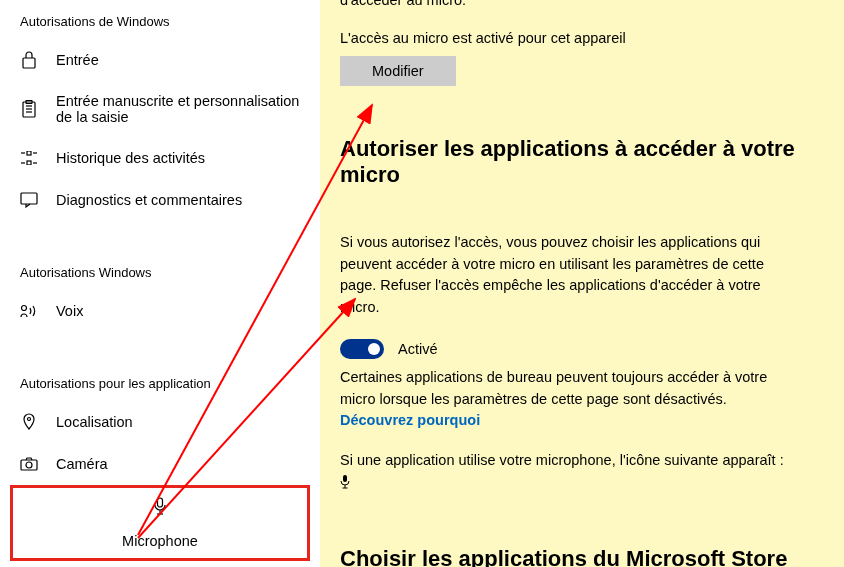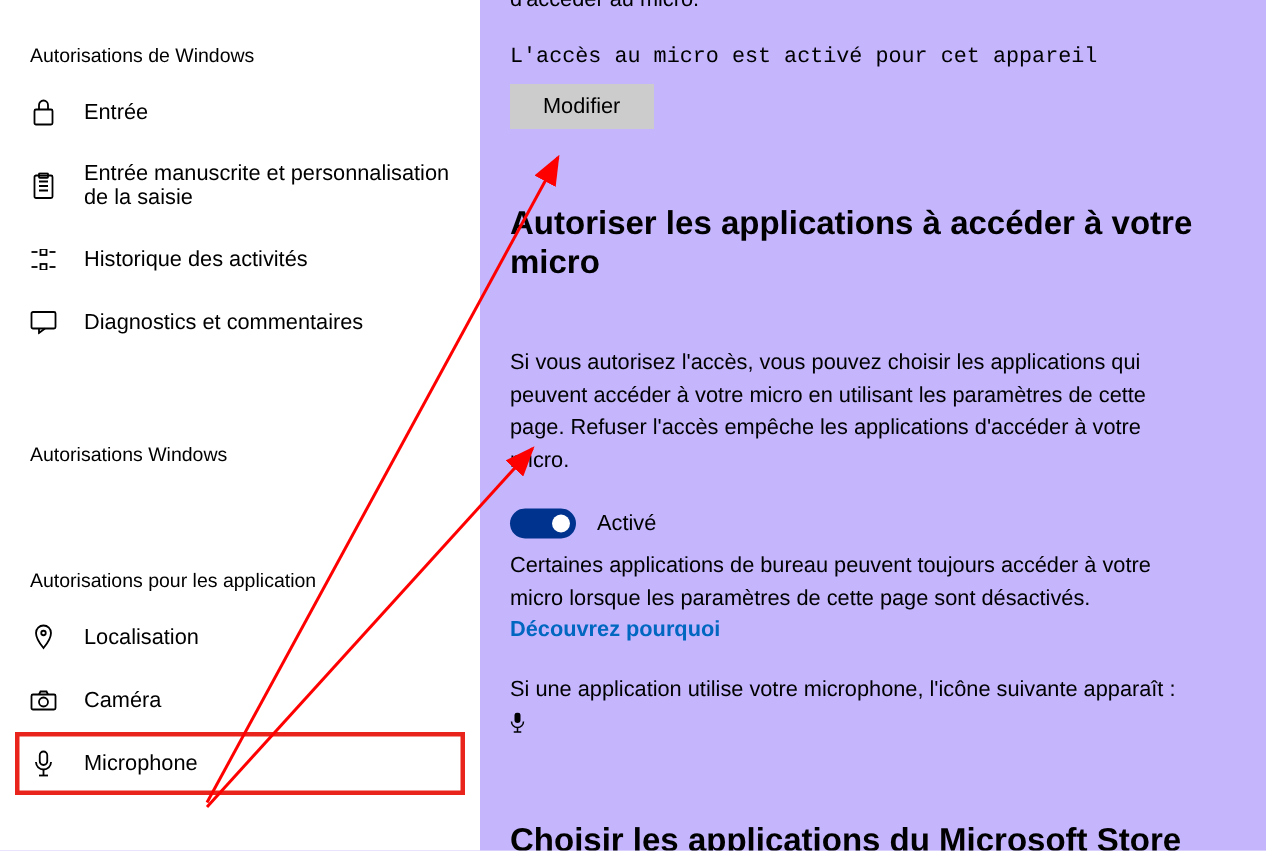--- a/index.html
+++ b/index.html
@@ -17,68 +17,67 @@
     .sidebar {
       width: 320px;
       padding: 0 10px;
       background: #fff;
     }
     .section-header {
       font-size: 13px;
       color: #000;
       padding: 14px 10px 10px 10px;
       display: block;
-      margin-top: 15px;
     }
     .nav-item {
       display: flex;
       align-items: center;
       padding: 12px 10px;
       cursor: pointer;
       gap: 18px;
     }
     .nav-item.selected {
       border: 3px solid #e8241c;
       padding: 9px 7px;
+      flex-direction: column;
     }
     .nav-icon {
       width: 18px;
       height: 18px;
       display: flex;
       align-items: center;
       justify-content: center;
       flex-shrink: 0;
     }
     .nav-label {
       font-size: 14.5px;
       color: #000;
     }
     .content {
       flex: 1;
       padding: 0 20px 0 20px;
-      background: #c4b5fd;
+      background: #fef9c3;
     }
     .truncated-text {
       font-size: 14.5px;
       color: #000;
       margin-bottom: 8px;
       line-height: 1.5;
       margin-top: -10px;
     }
     .status-text {
       font-size: 14.5px;
       color: #000;
       margin-top: 18px;
       margin-bottom: 10px;
-      font-family: Liberation Mono, monospace;
     }
     .modify-button {
       background: #ccc;
       border: none;
-      padding: 7px 22px;
+      padding: 7px 32px;
       font-size: 14.5px;
       cursor: pointer;
       color: #000;
     }
     .section-title {
       font-size: 22px;
       font-weight: 600;
       color: #000;
       margin-top: 50px;
       margin-bottom: 12px;
@@ -193,20 +192,31 @@
           <rect x="1" y="1" width="16" height="11" rx="1"></rect>
           <path d="M6 12 L6 15 L10 12"></path>
         </svg>
     </span>
     <span class="nav-label">Diagnostics et commentaires</span>
   </div>
 
   <div style="height: 30px;"></div>
   <span class="section-header">Autorisations Windows</span>
 
+  <div class="nav-item">
+    <span class="nav-icon">
+      <svg width="18" height="14" viewBox="0 0 18 14" fill="none" stroke="#000" stroke-width="1.2">
+          <circle cx="4" cy="4" r="2.5"></circle>
+          <path d="M1 13 a3 3 0 0 1 6 0"></path>
+          <path d="M10 4 a6 6 0 0 1 0 6"></path>
+          <path d="M13 2 a9 9 0 0 1 0 10"></path>
+        </svg>
+    </span>
+    <span class="nav-label">Voix</span>
+  </div>
 
   <div style="height: 30px;"></div>
   <span class="section-header">Autorisations pour les application</span>
 
   <div class="nav-item">
     <span class="nav-icon">
       <svg width="16" height="18" viewBox="0 0 16 18" fill="none" stroke="#000" stroke-width="1.2">
           <path d="M8 1 a5 5 0 0 1 5 5 c0 4 -5 10 -5 10 s-5 -6 -5 -10 a5 5 0 0 1 5 -5 z"></path>
           <circle cx="8" cy="6" r="1.5"></circle>
         </svg>

